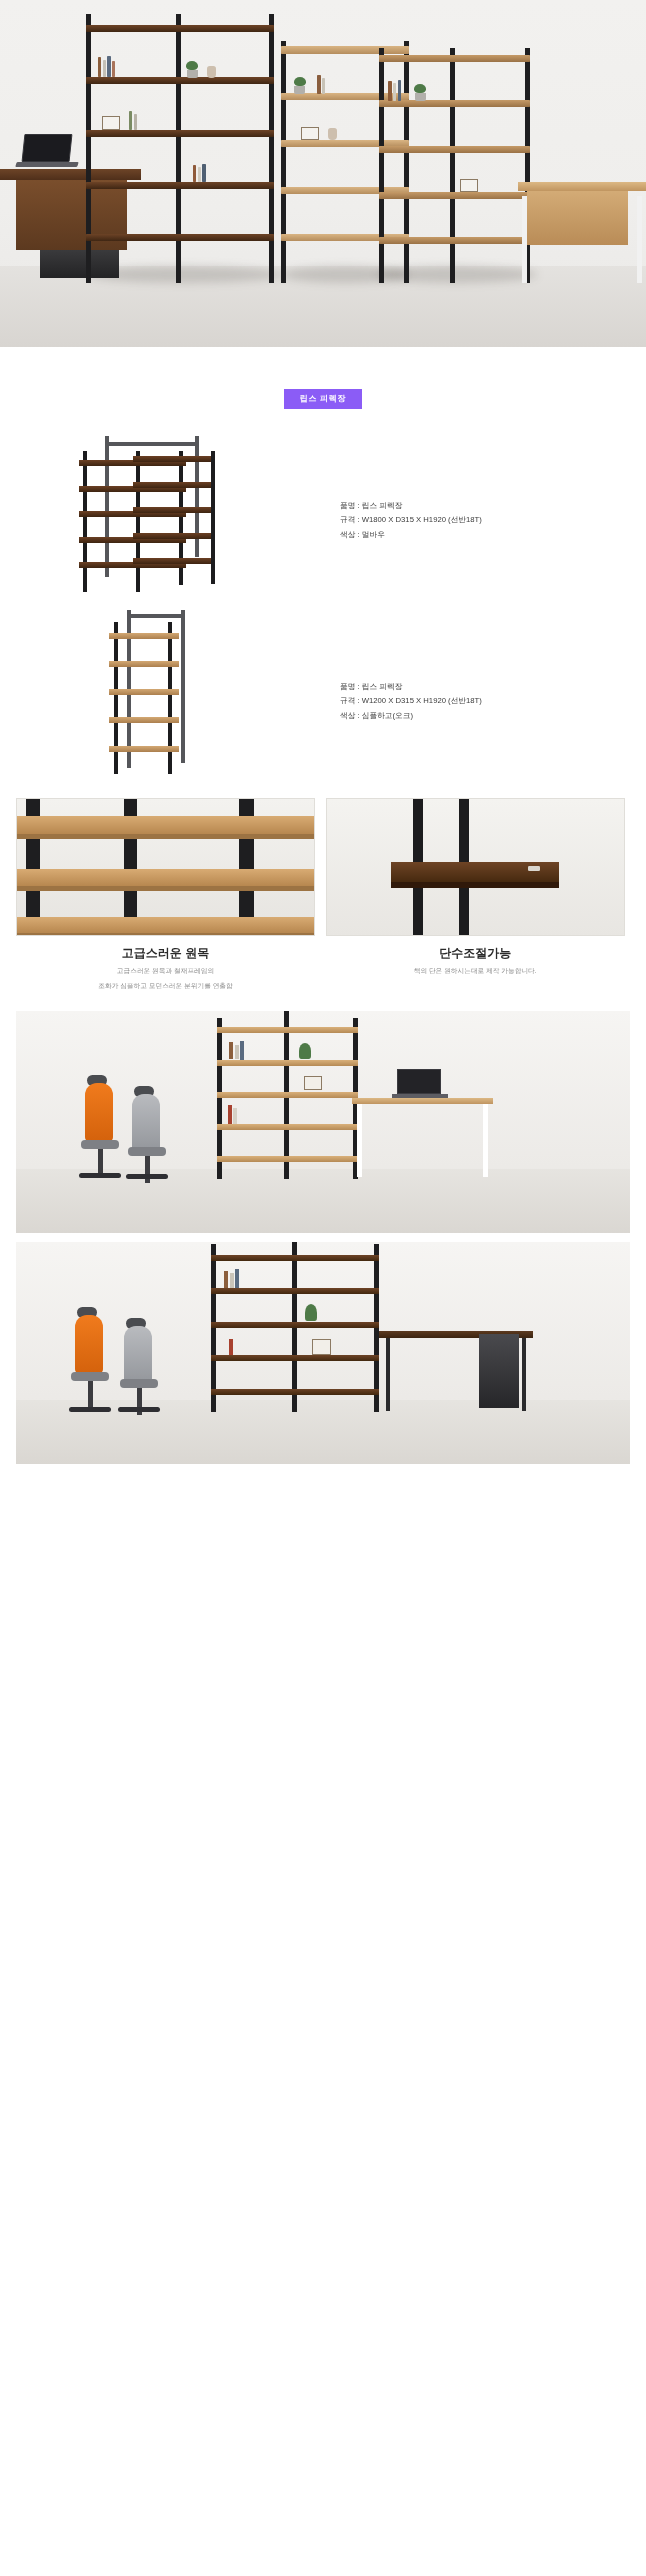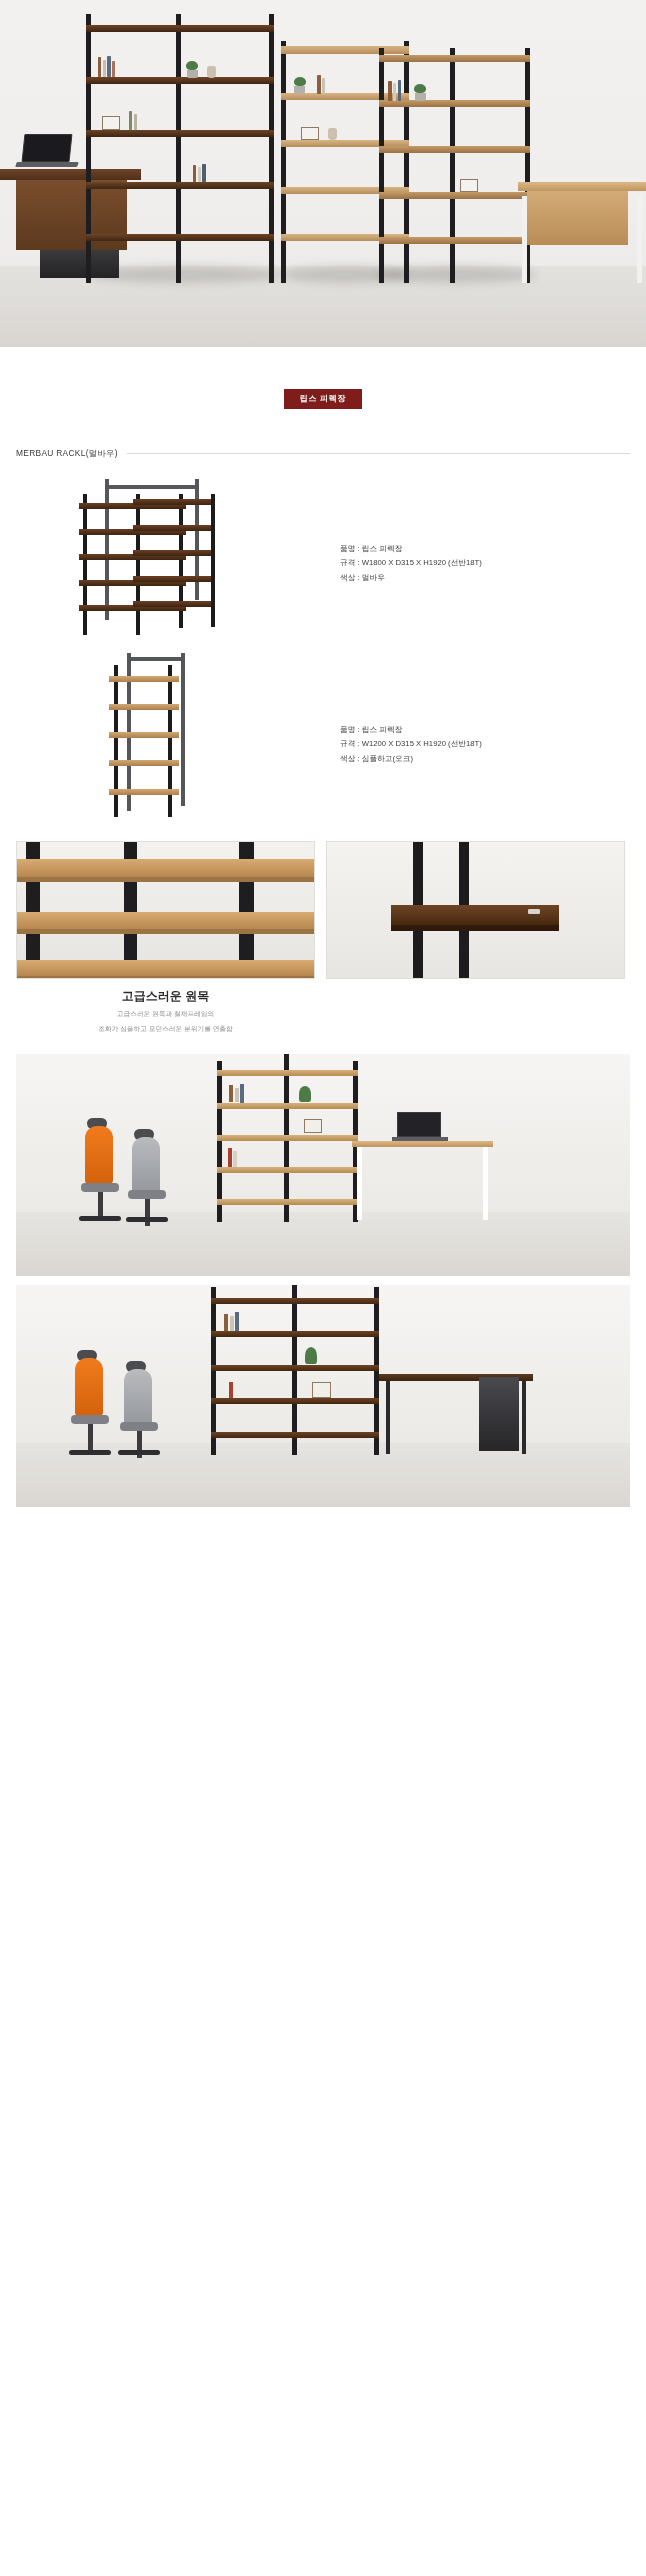--- a/index.html
+++ b/index.html
@@ -93,21 +93,21 @@
   .frame { position: absolute; bottom: 0; width: 17.5px; height: 13.4px; background: #f4f2ee; border: 1.3px solid #8c7a63; }
 
   
   .title-block { text-align: center; padding: 31px 0 6.7px; }
   .title-main {
     font-family: "Liberation Serif", serif;
     font-size: 20px; font-weight: bold; color: #1c1c1c; letter-spacing: 0.1px;
   }
   .title-badge {
     display: inline-block; margin-top: 10.7px;
-    background: #7f1d1d; color: #ffffff;
+    background: #8b5cf6; color: #ffffff;
     font-size: 8px; font-weight: bold;
     padding: 4.7px 16px; letter-spacing: 0.7px;
   }
 
   
   .section-head {
     display: flex; align-items: center; gap: 9.4px;
     margin: 32px 16px 0 16px;
   }
   .section-head .label {
@@ -269,24 +269,20 @@
       <div class="panel"></div>
       <div class="leg" style="left:4px;"></div>
       <div class="leg" style="right:4px;"></div>
     </div>
   </div>
 
   <div class="title-block">
     <div class="title-badge">립스 피렉장</div>
   </div>
 
-  <div class="section-head">
-    <span class="label">MERBAU RACKL(멀바우)</span>
-    <span class="rule"></span>
-  </div>
 
   <div class="product-row">
     <div class="product-img">
       <div class="prod-rack" style="width:222px; height:154px;">
 
         <div class="post2" style="left:42px;  top:0;   height:141px; background:#55565a;"></div>
         <div class="post2" style="left:132px; top:0;   height:121px; background:#55565a;"></div>
         <div class="sh" style="left:42px; top:6.7px; width:94px; height:4px; background:#55565a;"></div>
 
         <div class="post2" style="left:20px;  top:14.8px; height:141px;"></div>
@@ -361,20 +357,24 @@
     </div>
 
     <div class="detail-card">
       <div class="detail-photo two">
         <div style="position:absolute;left:0;top:0;width:100%;height:100%;background:linear-gradient(180deg,#f4f3f0,#e8e6e2);"></div>
         <div style="position:absolute;left:86px;top:-6.7px;width:10.7px;height:154px;background:#1c1c1e;"></div>
         <div style="position:absolute;left:132px;top:-6.7px;width:10.7px;height:154px;background:#1c1c1e;"></div>
         <div style="position:absolute;left:64px;top:63px;width:168px;height:20px;background:linear-gradient(180deg,#6e4425,#46290f);"></div>
         <div style="position:absolute;left:64px;top:83px;width:168px;height:6.7px;background:#30190a;"></div>
         <div style="position:absolute;left:201px;top:67px;width:12px;height:5.4px;background:#d9d5cd;border-radius:1.3px;"></div>
+      </div>
+      <div class="detail-caption">
+        <div class="cap-title">단수조절가능</div>
+        <div class="cap-sub">책의 단은 원하시는대로 제작 가능합니다.</div>
       </div>
     </div>
   </div>
 
   <div class="scene">
     <div class="scene-floor"></div>
 
     <div style="position:absolute;left:201px;bottom:54px;width:141px;height:161px;">
       <div style="position:absolute;left:0;top:0;width:4.7px;height:161px;background:#1e1e20;"></div>
       <div style="position:absolute;left:136px;top:0;width:4.7px;height:161px;background:#1e1e20;"></div>

